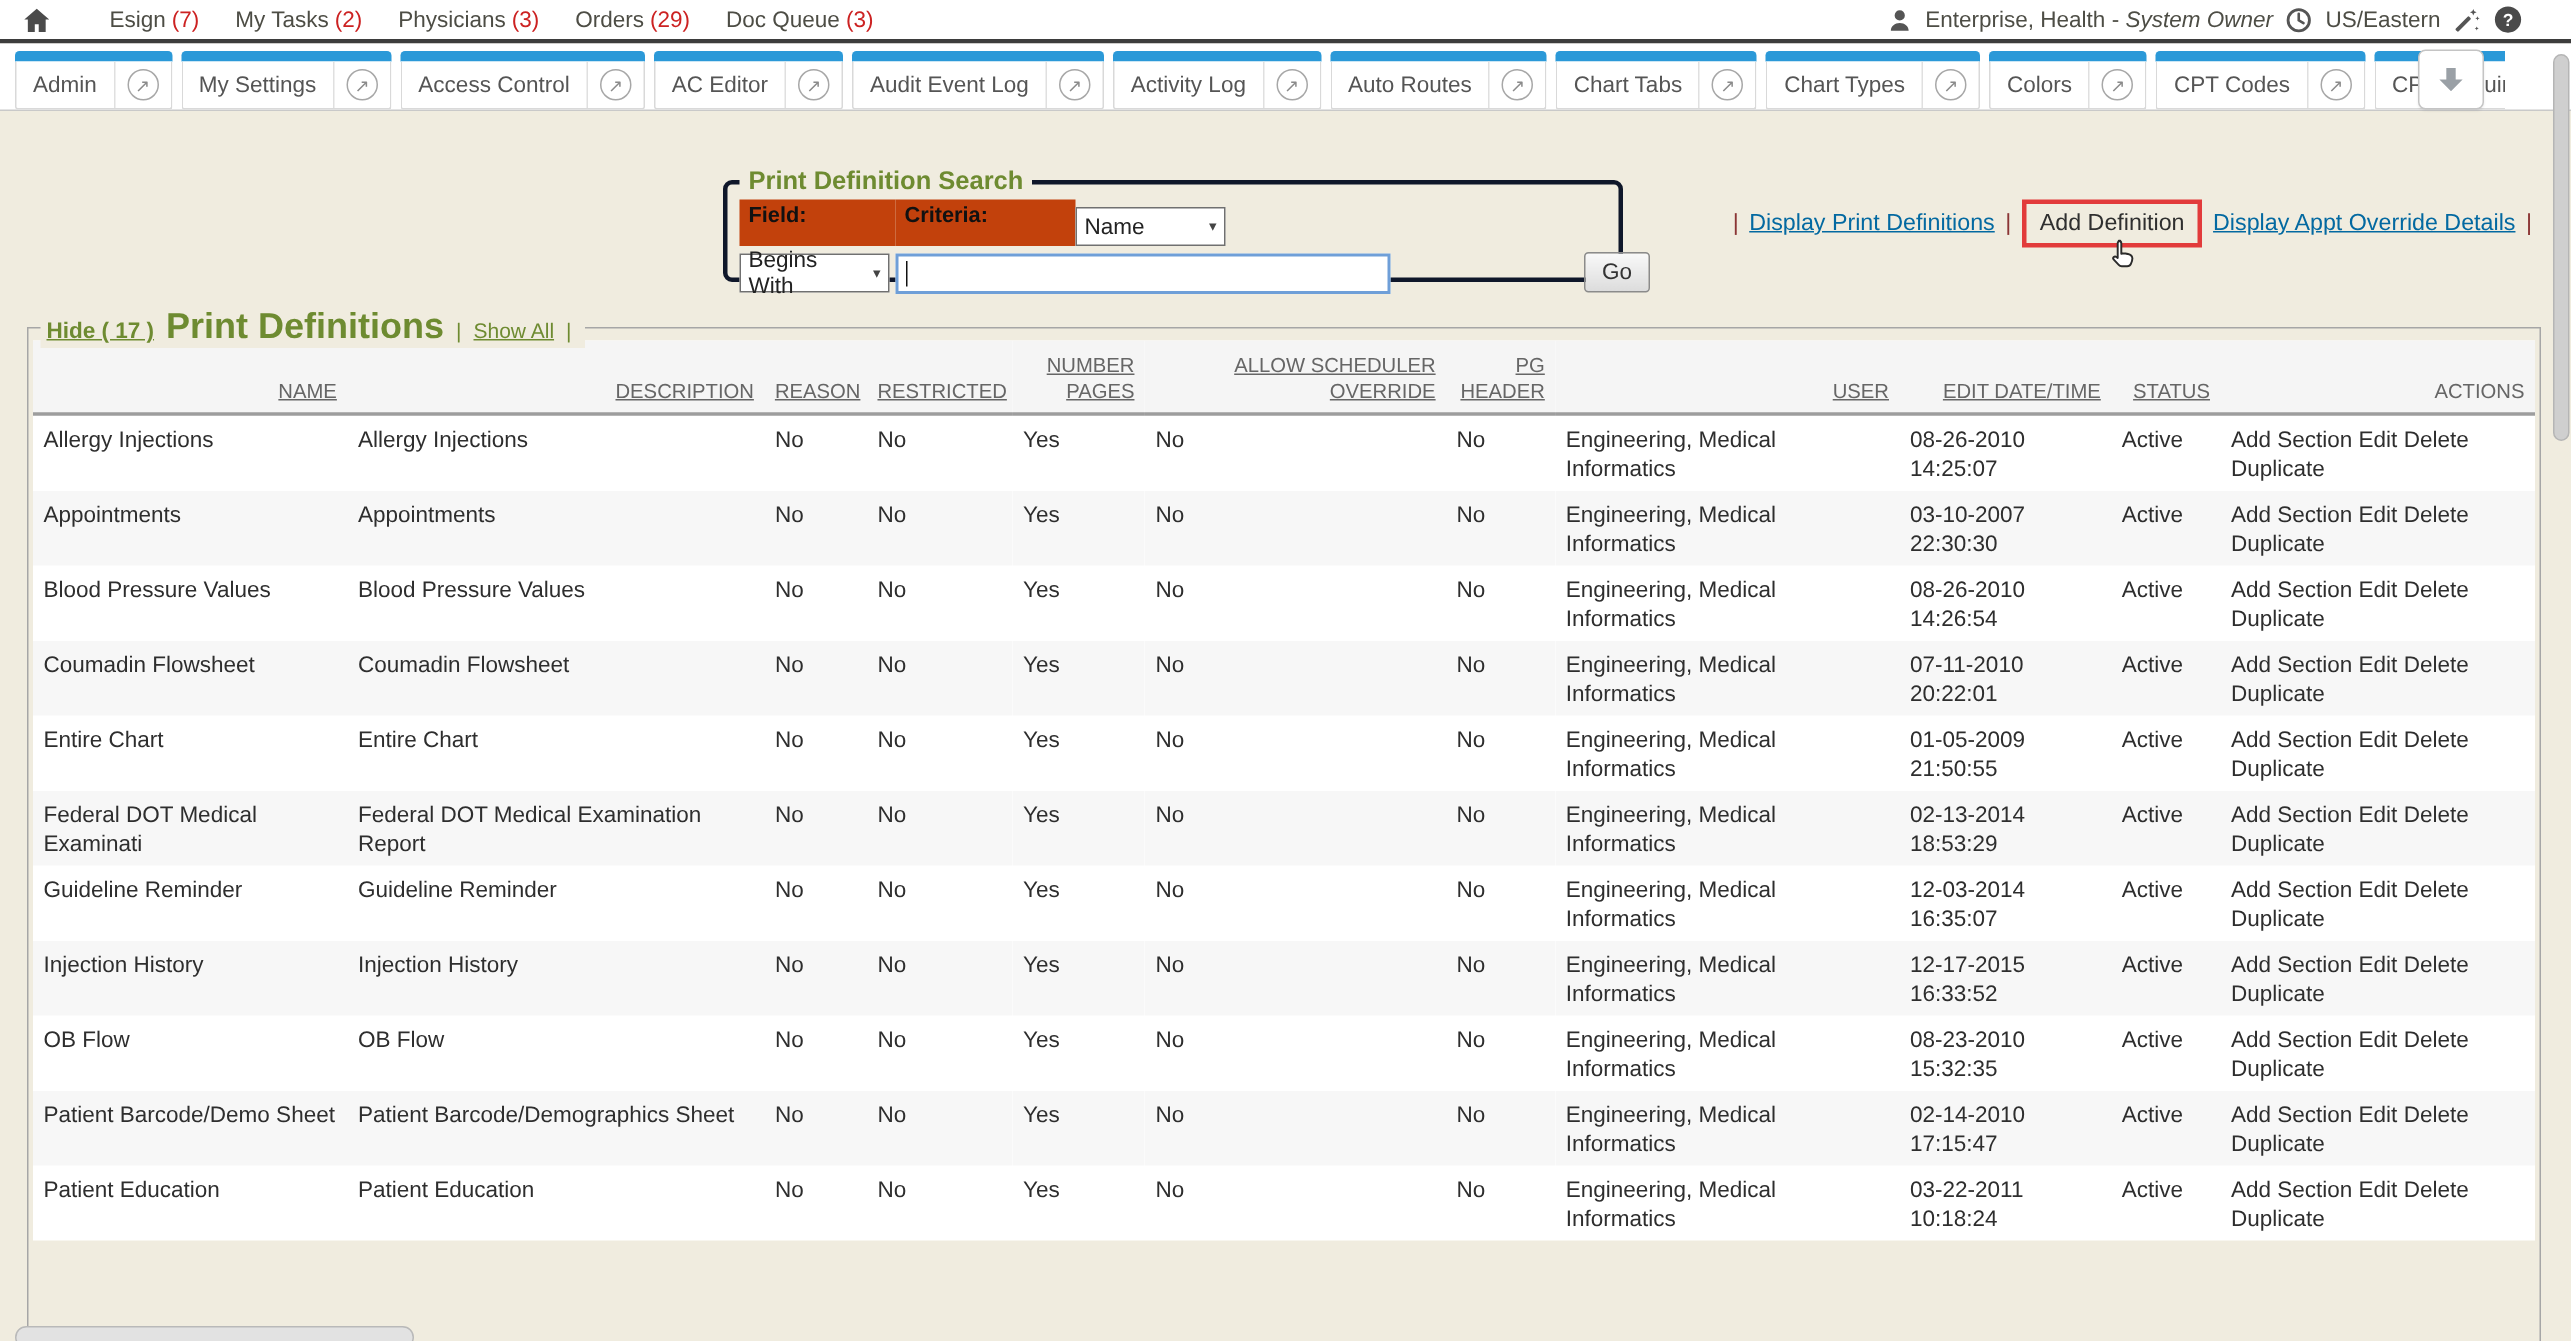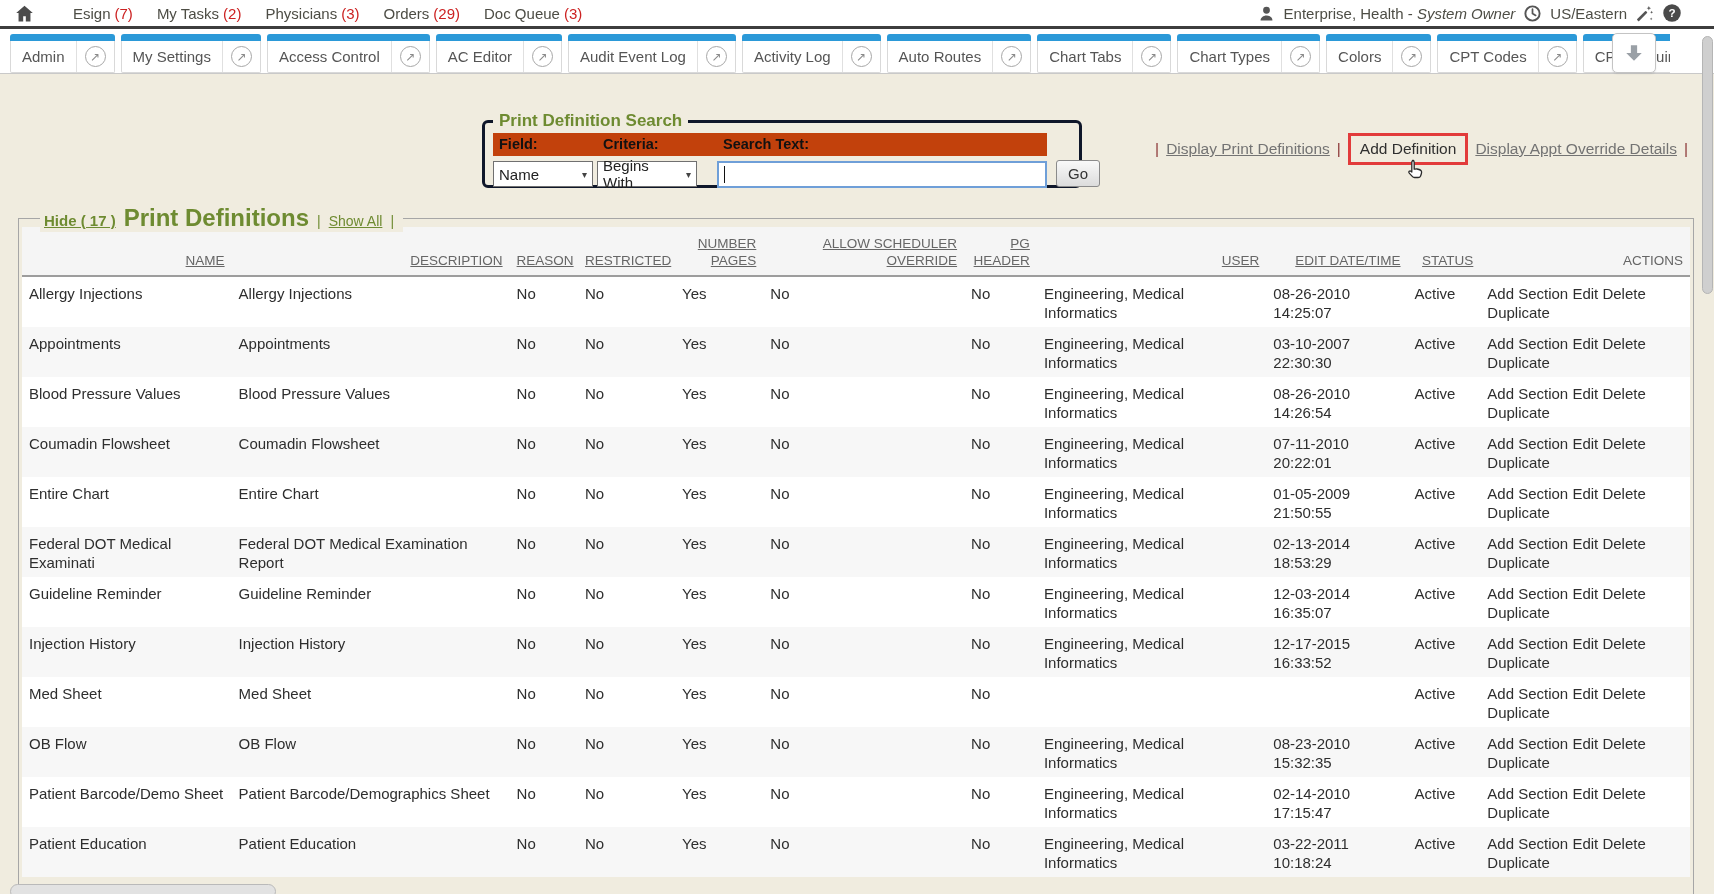--- a/index.html
+++ b/index.html
@@ -49,21 +49,21 @@
     display:flex; align-items:center; justify-content:center; cursor:pointer;
     box-shadow:0 1px 2px rgba(0,0,0,.08); z-index:3;
   }
   
   .content { position:relative; height:819px; }
   .links-row {
     position:absolute; top:13px; right:26px; font-size:15.5px; white-space:nowrap;
     display:flex; align-items:center; gap:7px;
   }
   .links-row .sep { color:#8b3535; }
-  .links-row a.plain { color:#737373; text-decoration:underline; cursor:pointer; }
+  .links-row a.plain { color:#0369a1; text-decoration:underline; cursor:pointer; }
   .anno-box {
     border:3px solid #e23b3b; padding:4px 9px; position:relative; display:inline-block;
   }
   .anno-box a { color:#2f2f2f; text-decoration:none; cursor:pointer; }
   .hand-cursor { position:absolute; left:46%; top:22px; width:22px; height:24px; z-index:5; }
   
   .search-fs {
     width:600px; margin:46px 0 0 482px; border:3px solid #0f172a; border-radius:6px;
     position:relative; padding:10px 8px 20px 8px; height:68px;
   }
@@ -94,21 +94,21 @@
     border:1px solid #8b8b8b; border-radius:3px;
     background:linear-gradient(#f9f9f9,#dcdcdc); font-size:15px; color:#333; cursor:pointer;
     font-family:"Liberation Sans",sans-serif;
   }
   
   .defs-fs {
     margin:30px 20px 0 18px; border:1px solid #a6a6a6; position:relative;
     padding:8px 3px 3px 3px; min-height:680px; background:#f0ecdf;
   }
   .defs-legend {
-    position:absolute; top:-15px; left:21px; background:#f0ecdf; padding:0 9px 0 4px;
+    position:absolute; top:-15px; left:8px; background:#f0ecdf; padding:0 9px 0 4px;
     display:flex; align-items:baseline; gap:8px; white-space:nowrap;
   }
   .hide-link { font-size:15px; font-weight:bold; color:#6e8b31; text-decoration:underline; cursor:pointer; }
   .defs-title { font-size:24px; font-weight:bold; color:#6e8b31; }
   .defs-legend .gsep { font-size:14px; color:#6e8b31; }
   .showall-link { font-size:14px; color:#6e8b31; text-decoration:underline; cursor:pointer; }
   table.defs { width:100%; border-collapse:collapse; background:#fff; table-layout:fixed; }
   table.defs th {
     background:#f5f5f5; text-align:right; vertical-align:bottom;
     font-size:13.5px; font-weight:normal; color:#666;
@@ -315,21 +315,20 @@
     <a class="plain">Display Appt Override Details</a>
     <span class="sep">|</span>
   </div>
 
   <div class="search-fs">
     <div class="search-legend">Print Definition Search</div>
     <div class="search-inner">
       <div class="search-grid">
         <div class="lbl-cell">Field:</div>
         <div class="lbl-cell">Criteria:</div>
-        <div class="lbl-cell">Search Text:</div>
         <div class="ctl-cell">
           <div class="fake-select sel-field">
             <span>Name</span>
             <span class="arrow">▾</span>
           </div>
         </div>
         <div class="ctl-cell">
           <div class="fake-select sel-criteria">
             <span>Begins With</span>
             <span class="arrow">▾</span>
@@ -482,33 +481,20 @@
             <td>No</td>
             <td>Yes</td>
             <td>No</td>
             <td>No</td>
             <td>Engineering, Medical Informatics</td>
             <td>12-17-2015 16:33:52</td>
             <td>Active</td>
             <td><span class="action-link">Add Section</span> <span class="action-link">Edit</span> <span class="action-link">Delete</span> <span class="action-link">Duplicate</span></td>
           </tr>
           <tr>
-            <td>Med Sheet</td>
-            <td>Med Sheet</td>
-            <td>No</td>
-            <td>No</td>
-            <td>Yes</td>
-            <td>No</td>
-            <td>No</td>
-            <td></td>
-            <td></td>
-            <td>Active</td>
-            <td><span class="action-link">Add Section</span> <span class="action-link">Edit</span> <span class="action-link">Delete</span> <span class="action-link">Duplicate</span></td>
-          </tr>
-          <tr>
             <td>OB Flow</td>
             <td>OB Flow</td>
             <td>No</td>
             <td>No</td>
             <td>Yes</td>
             <td>No</td>
             <td>No</td>
             <td>Engineering, Medical Informatics</td>
             <td>08-23-2010 15:32:35</td>
             <td>Active</td>

